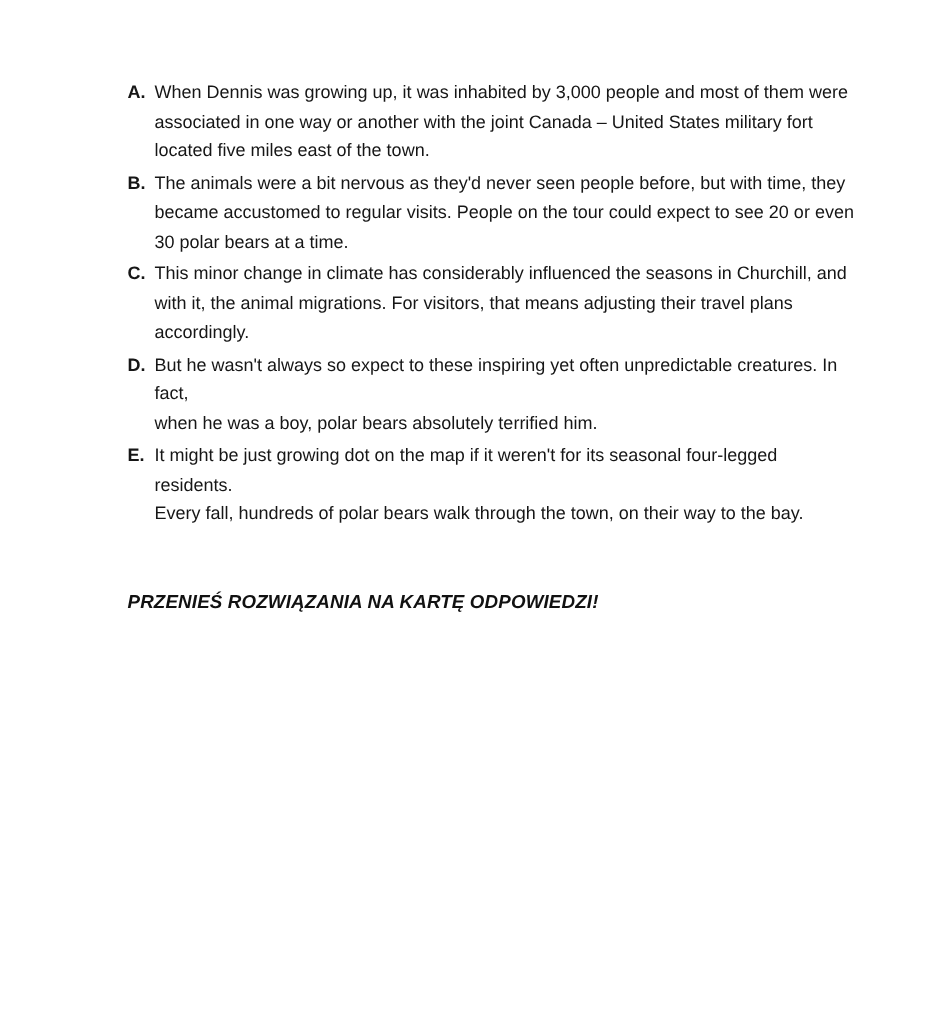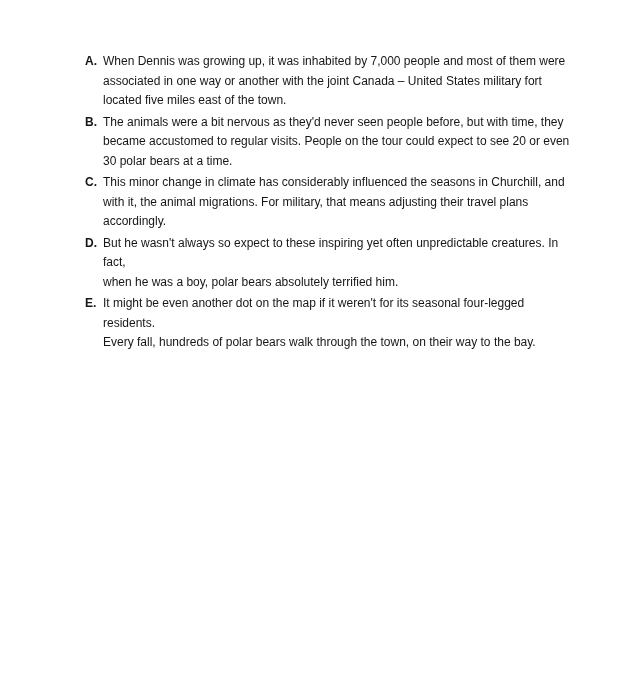--- a/index.html
+++ b/index.html
@@ -47,45 +47,46 @@
     color: #111111;
   }
 </style>
 </head>
 <body>
 
 <div class="page">
 
   <div class="option">
     <span class="option-label">A.</span>
-    <span class="option-text">When Dennis was growing up, it was inhabited by 7,000 people and most of them were
+    <span class="option-text">When Dennis was growing up, it was inhabited by 3,000 people and most of them were
 associated in one way or another with the joint Canada – United States military fort
 located five miles east of the town.</span>
   </div>
 
   <div class="option">
     <span class="option-label">B.</span>
     <span class="option-text">The animals were a bit nervous as they'd never seen people before, but with time, they
 became accustomed to regular visits. People on the tour could expect to see 20 or even
 30 polar bears at a time.</span>
   </div>
 
   <div class="option">
     <span class="option-label">C.</span>
     <span class="option-text">This minor change in climate has considerably influenced the seasons in Churchill, and
-with it, the animal migrations. For military, that means adjusting their travel plans
+with it, the animal migrations. For visitors, that means adjusting their travel plans
 accordingly.</span>
   </div>
 
   <div class="option">
     <span class="option-label">D.</span>
     <span class="option-text">But he wasn't always so expect to these inspiring yet often unpredictable creatures. In fact,
 when he was a boy, polar bears absolutely terrified him.</span>
   </div>
 
   <div class="option">
     <span class="option-label">E.</span>
-    <span class="option-text">It might be even another dot on the map if it weren't for its seasonal four-legged residents.
+    <span class="option-text">It might be just growing dot on the map if it weren't for its seasonal four-legged residents.
 Every fall, hundreds of polar bears walk through the town, on their way to the bay.</span>
   </div>
 
+  <div class="instruction">PRZENIEŚ ROZWIĄZANIA NA KARTĘ ODPOWIEDZI!</div>
 
 </div>
 
 </body></html>

